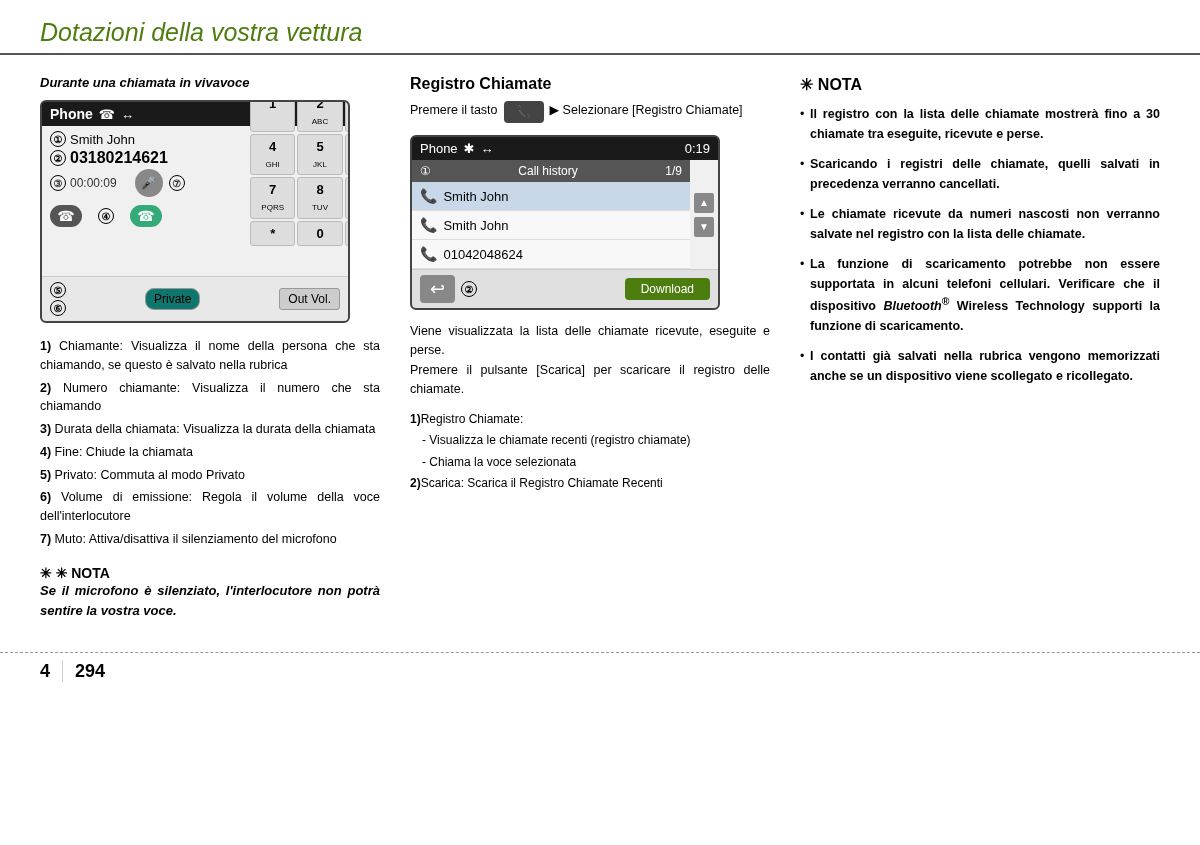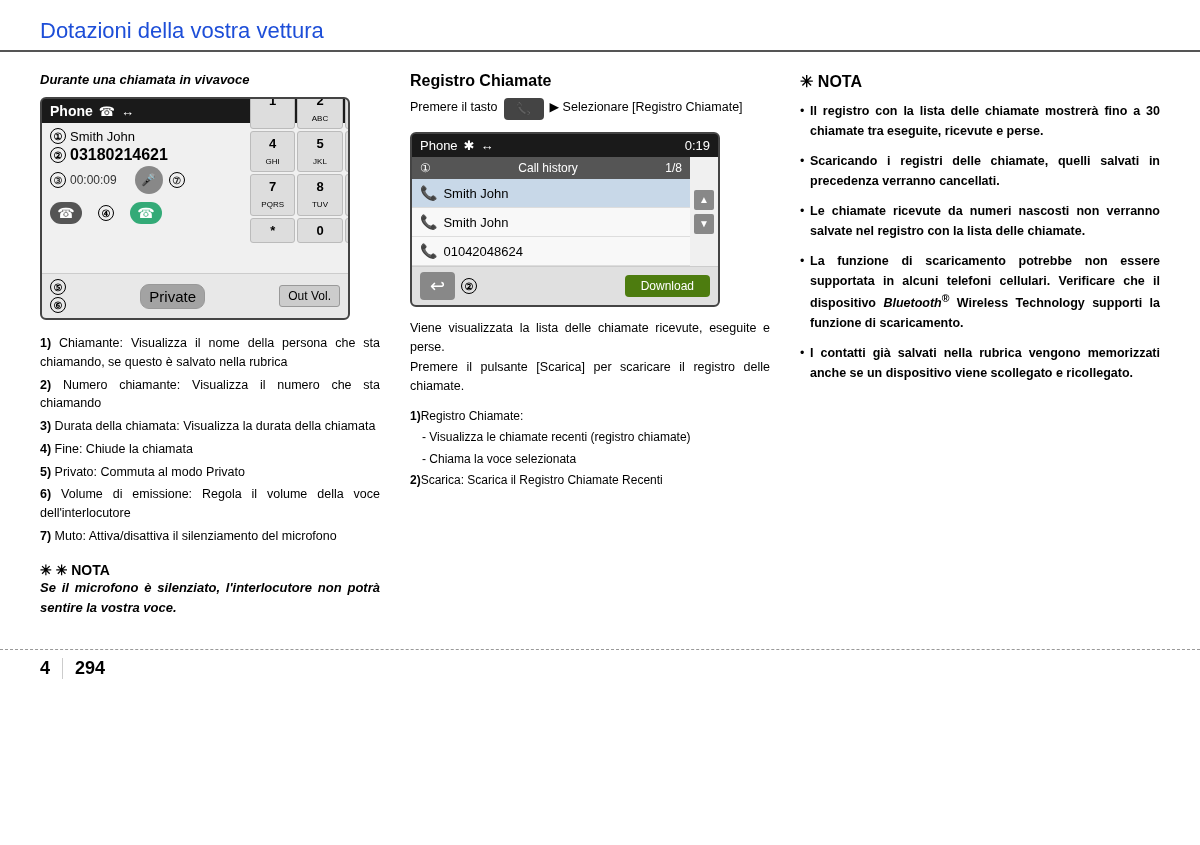--- a/index.html
+++ b/index.html
@@ -11,23 +11,24 @@
       width: 1200px;
       min-height: 845px;
     }
 
     .page-header {
       padding: 18px 40px 6px 40px;
       border-bottom: 2px solid #555;
       margin-bottom: 20px;
     }
     .page-header h1 {
-      font-size: 22px;
+      font-size: 25px;
       font-weight: normal;
-      color: #1d4ed8;
+      font-style: italic;
+      color: #4d7c0f;
     }
 
     .content {
       display: flex;
       padding: 0 40px;
       gap: 30px;
     }
 
     
     .col-left {
@@ -133,25 +134,25 @@
     }
     .phone-bottom {
       background: #e8e8e8;
       display: flex;
       justify-content: space-between;
       align-items: center;
       padding: 5px 8px;
       border-top: 1px solid #ccc;
     }
     .phone-bottom .btn-private {
-      background: #a3a3a3;
+      background: #0f766e;
       border: 1px solid #999;
       border-radius: 9px;
       padding: 3px 8px;
-      font-size: 15px;
+      font-size: 12px;
     }
     .phone-bottom .btn-outvol {
       background: #ccc;
       border: 1px solid #999;
       border-radius: 3px;
       padding: 3px 8px;
       font-size: 12px;
     }
     .call-btn {
       display: inline-flex;
@@ -511,21 +512,21 @@
           <span>↔</span>
         </div>
         <span class="phone-time">0:19</span>
       </div>
       <div class="phone-body2">
         <div style="display:flex;">
           <div style="flex:1;">
             <div class="call-history-header">
               <span>① </span>
               <span>Call history</span>
-              <span>1/8</span>
+              <span>1/9</span>
             </div>
             <div class="call-list">
               <div class="call-item selected">
                 <span class="call-icon">📞</span>
                 <span>Smith John</span>
               </div>
               <div class="call-item">
                 <span class="call-icon">📞</span>
                 <span>Smith John</span>
               </div>

